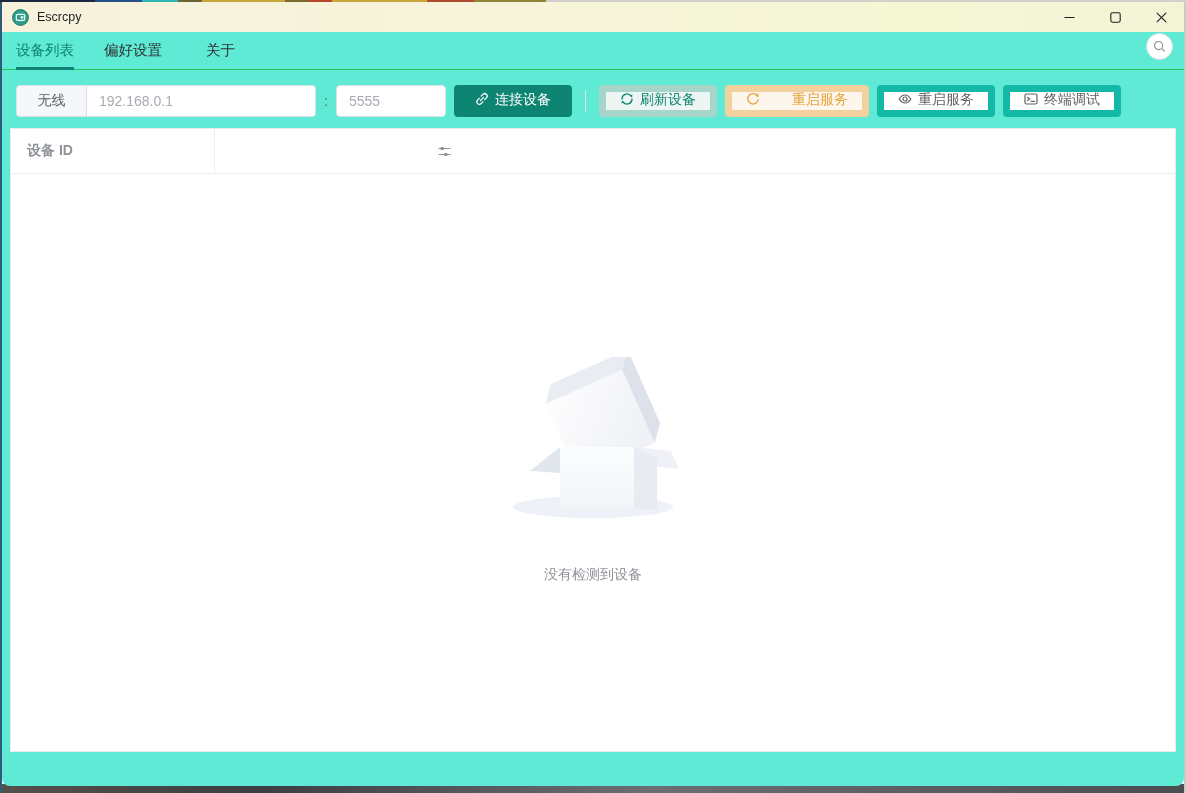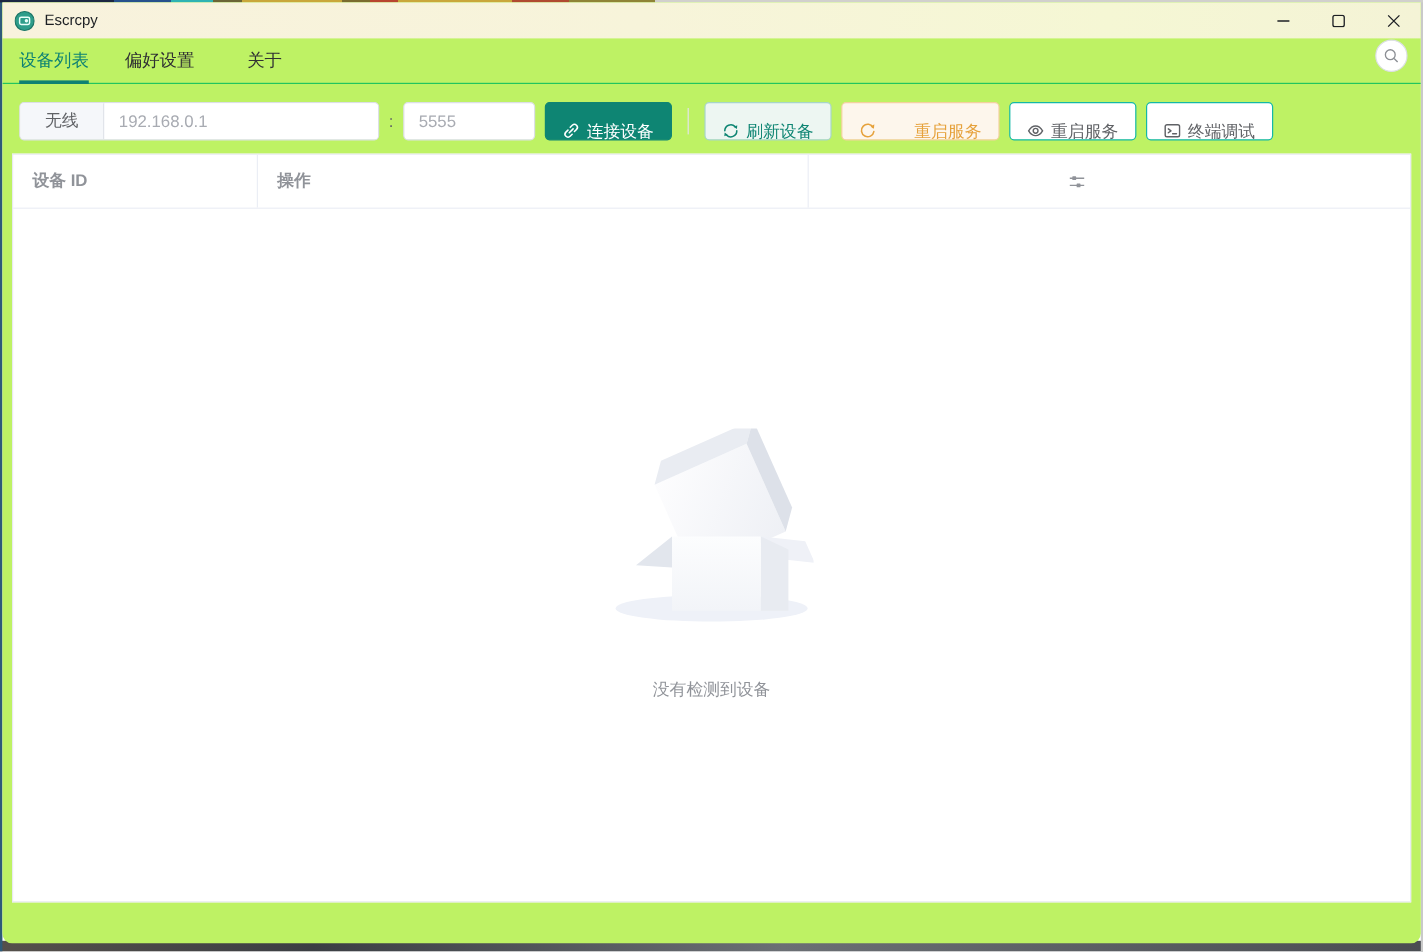--- a/index.html
+++ b/index.html
@@ -9,21 +9,21 @@
     -webkit-font-smoothing:antialiased;
   }
   
   .edge-top{position:absolute;top:0;left:0;width:1186px;height:2px;z-index:5;
     background:linear-gradient(90deg,#1c2742 0,#1c2742 8%,#27518c 8%,#27518c 12%,#2fb3b3 12%,#2fb3b3 15%,#6b6536 15%,#6b6536 17%,#c9a73b 17%,#c9a73b 24%,#7a6c2f 24%,#7a6c2f 26%,#b8452f 26%,#b8452f 28%,#c9a73b 28%,#c9a73b 36%,#b04a30 36%,#b04a30 40%,#8f8436 40%,#8f8436 46%,#d1d0cd 46%,#d1d0cd 100%);}
   .edge-left{position:absolute;top:0;left:0;bottom:0;width:2px;background:#2e5b79;z-index:4;}
   .edge-right{position:absolute;top:0;right:0;bottom:0;width:2px;background:#c9c9c9;z-index:4;}
   .edge-bottom{position:absolute;left:0;right:0;bottom:0;height:9px;z-index:3;
     background:linear-gradient(90deg,#55504b,#3b3e43 22%,#6b6f74 55%,#4a4d52 100%);}
 
-  .win{position:absolute;top:2px;left:2px;right:2px;bottom:7px;background:#bef264;
+  .win{position:absolute;top:2px;left:2px;right:2px;bottom:7px;background:#5eead4;
     border-radius:0 0 8px 8px;overflow:hidden;z-index:6;}
 
   
   .titlebar{height:30px;display:flex;align-items:center;padding:0 0 0 10px;
     background:linear-gradient(90deg,#f8f2dd 0%,#f7f4da 45%,#f5f7d4 78%,#f4f3d6 100%);}
   .app-icon{width:17px;height:17px;flex:0 0 auto;}
   .app-title{margin-left:8px;font-size:12.5px;color:#1c1f23;}
   .win-controls{margin-left:auto;display:flex;height:100%;}
   .win-btn{width:46px;height:100%;display:flex;align-items:center;justify-content:center;cursor:pointer;}
   .win-btn svg{display:block;}
@@ -46,21 +46,21 @@
   .ig-prepend{width:69px;background:#f5f7fa;border-right:1px solid #dcdfe6;color:#606266;
     display:flex;align-items:center;justify-content:center;font-size:14px;flex:0 0 auto;}
   .ig-input{flex:1;border:none;outline:none;padding:0 12px;font-size:14px;color:#606266;min-width:0;}
   .ig-input::placeholder{color:#a8abb2;}
   .colon-sep{margin:0 8px;color:#606266;font-size:14px;}
   .port-input{width:110px;height:32px;box-sizing:border-box;border:1px solid #dcdfe6;border-radius:4px;
     padding:0 12px;font-size:14px;color:#606266;outline:none;}
   .port-input::placeholder{color:#a8abb2;}
 
   .btn{height:32px;box-sizing:border-box;border-radius:4px;font-size:14px;line-height:1;
-    display:inline-flex;align-items:flex-end;gap:6px;padding:0 14px;border:1px solid #14b8a6;
+    display:inline-flex;align-items:flex-start;gap:6px;padding:0 14px;border:7px solid #14b8a6;
     background:#fff;color:#606266;cursor:pointer;font-family:inherit;white-space:nowrap;}
   .btn-primary{background:#0e8573;border-color:#0e8573;color:#fff;margin-left:8px;}
   .btn-refresh{background:#edf6f2;border-color:#a7d5c9;color:#0e8573;}
   .btn-restart{background:#fdf6ec;border-color:#f3d19e;color:#e6a23c;gap:32px;}
   .toolbar .btn + .btn{margin-left:8px;}
   .v-divider{width:1px;height:22px;background:#e3e4e7;margin:0 13px 0 13px;flex:0 0 auto;}
 
   
   .table-wrap{margin:11px 8px 0 8px;height:624px;border:1px solid #e9ebf0;position:relative;
     box-sizing:border-box;background:#fff;}
@@ -177,21 +177,20 @@
         <path d="M3.6 5.4 L5.8 7 L3.6 8.6" fill="none" stroke="#606266" stroke-width="1.2" stroke-linecap="round" stroke-linejoin="round"></path>
         <line x1="7.2" y1="9.4" x2="10.4" y2="9.4" stroke="#606266" stroke-width="1.2" stroke-linecap="round"></line>
       </svg>
       <span>终端调试</span>
     </button>
   </div>
 
   <div class="table-wrap">
     <div class="thead">
       <div class="th">设备 ID</div>
-      <div class="th">操作</div>
       <div class="th">
         <svg width="15" height="15" viewBox="0 0 15 15">
           <line x1="1.5" y1="4.5" x2="13.5" y2="4.5" stroke="#909399" stroke-width="1.2"></line>
           <rect x="3.6" y="2.9" width="3.2" height="3.2" fill="#909399" rx="0.5"></rect>
           <line x1="1.5" y1="10.5" x2="13.5" y2="10.5" stroke="#909399" stroke-width="1.2"></line>
           <rect x="7.2" y="8.9" width="3.2" height="3.2" fill="#909399" rx="0.5"></rect>
         </svg>
       </div>
     </div>
 

